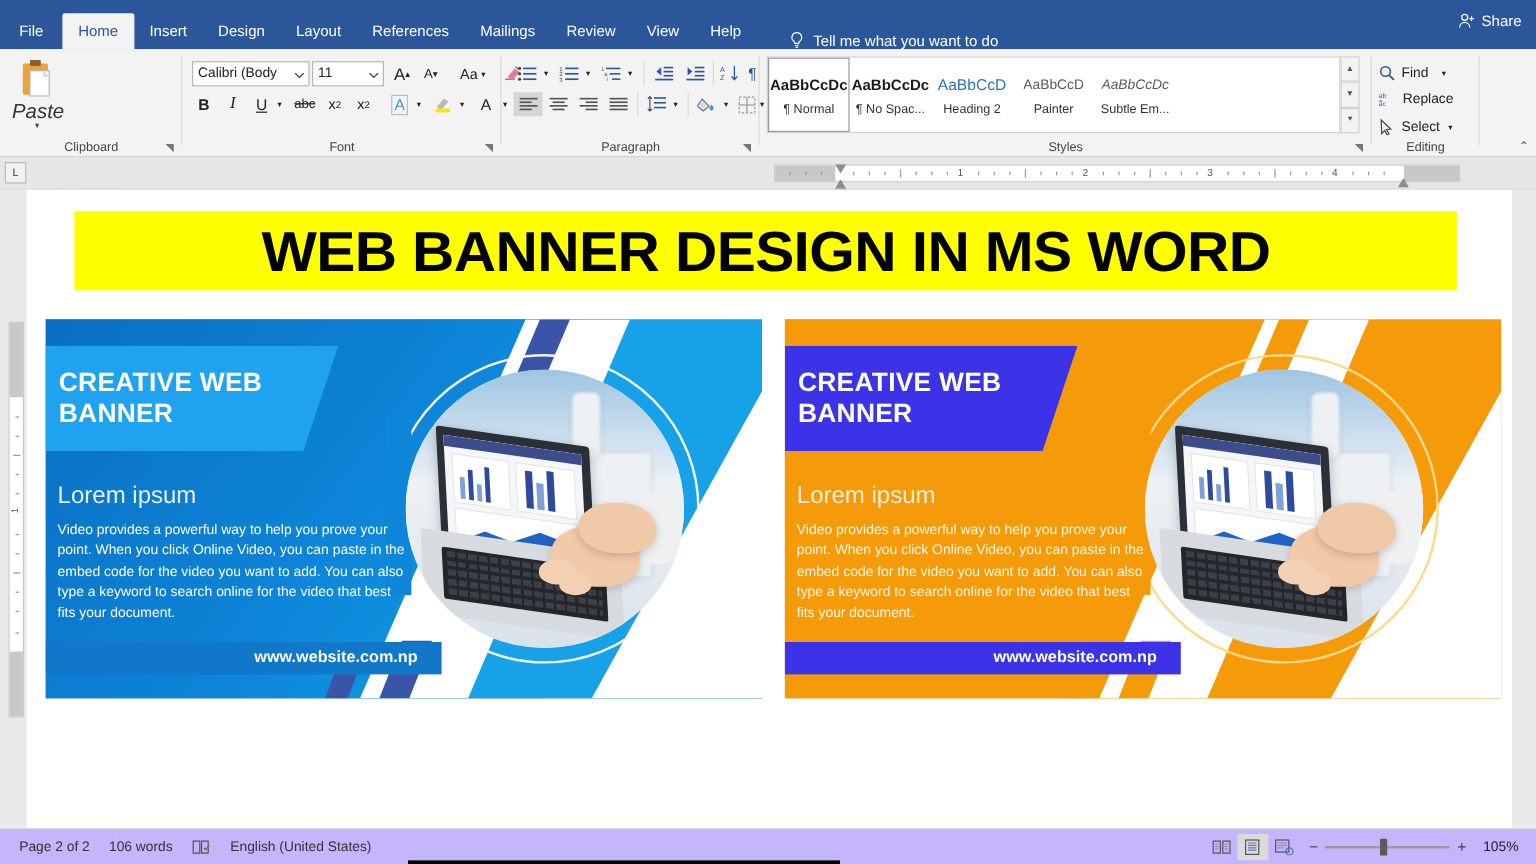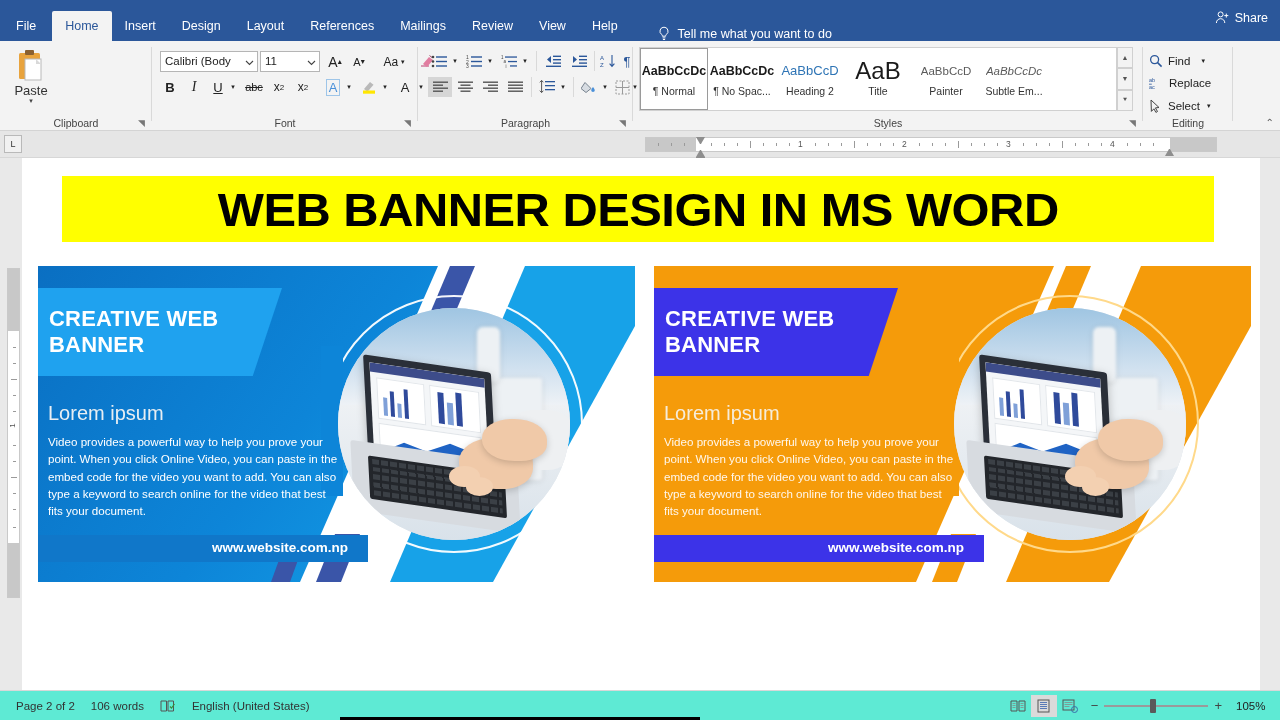--- a/index.html
+++ b/index.html
@@ -53,21 +53,21 @@
     font-size:9px; color:#777; line-height:10px;
   }
 
   
   #g-clipboard { left:0; width:152px; }
   .paste-btn {
     position:absolute; left:10px; top:6px; width:42px; height:62px;
     text-align:center; cursor:default;
   }
   .paste-ico { width:30px; height:34px; margin:2px auto 0; display:block; }
-  .paste-lbl { font-size:13px; color:#333; display:block; margin-top:0px; }
+  .paste-lbl { font-size:17px; color:#333; display:block; margin-top:0px;font-style:italic; }
   .paste-caret { font-size:7px; color:#444; display:block; line-height:6px; }
   .clip-item {
     position:absolute; left:52px; display:flex; align-items:center; gap:5px;
     font-size:11.5px; color:#b4b4b4; height:18px;margin-top:44px;
   }
   .clip-item.enabled { color:#333; }
   .clip-ico { width:15px; height:15px; display:block; }
 
   
   #g-font { left:152px; width:266px; }
@@ -277,21 +277,21 @@
   .hand {
     position:absolute; background:#f0c9a8; border-radius:45% 50% 40% 50%;
     box-shadow:0 2px 7px rgba(0,0,0,0.18);
   }
   .finger { position:absolute; background:#f3d0b1; border-radius:50%; }
   .sleeve { position:absolute; background:#eef0f2; border-radius:40%; }
 
   
   .statusbar {
     position:absolute; left:0; top:690px; width:1280px; height:30px;
-    background:#5eead4; border-top:1px solid #d8d8d8;
+    background:#c4b5fd; border-top:1px solid #d8d8d8;
     display:flex; align-items:center; font-size:11.5px; color:#333;
   }
   .sb-item { margin-left:16px; display:flex; align-items:center; gap:5px; cursor:default; }
   .sb-right { position:absolute; right:10px; display:flex; align-items:center; gap:0px; }
   .viewbtn { width:26px; height:22px; display:flex; align-items:center;
     justify-content:center; cursor:default; }
   .viewbtn.active { background:#dadada; }
   .zoom-slider { display:flex; align-items:center; gap:6px; margin:0 8px; }
   .zs-track { position:relative; width:104px; height:2px; background:#9a9a9a; }
   .zs-mid { position:absolute; left:50px; top:-4px; width:1px; height:10px; background:#9a9a9a; }
@@ -592,24 +592,20 @@
           <span class="style-preview" style="font-weight:bold; font-size:12.5px; color:#1a1a1a;">AaBbCcDc</span>
           <span class="style-name">¶ Normal</span>
         </div>
         <div class="style-item">
           <span class="style-preview" style="font-weight:bold; font-size:12.5px; color:#1a1a1a;">AaBbCcDc</span>
           <span class="style-name">¶ No Spac...</span>
         </div>
         <div class="style-item">
           <span class="style-preview" style="font-size:13px; color:#2e74b5;">AaBbCcD</span>
           <span class="style-name">Heading 2</span>
-        </div>
-        <div class="style-item">
-          <span class="style-preview" style="font-size:24px; color:#1a1a1a; font-weight:300;">AaB</span>
-          <span class="style-name">Title</span>
         </div>
         <div class="style-item">
           <span class="style-preview" style="font-size:11.5px; color:#5a5a5a;">AaBbCcD</span>
           <span class="style-name">Painter</span>
         </div>
         <div class="style-item">
           <span class="style-preview" style="font-size:11.5px; color:#5a5a5a; font-style:italic;">AaBbCcDc</span>
           <span class="style-name">Subtle Em...</span>
         </div>
       </div>

